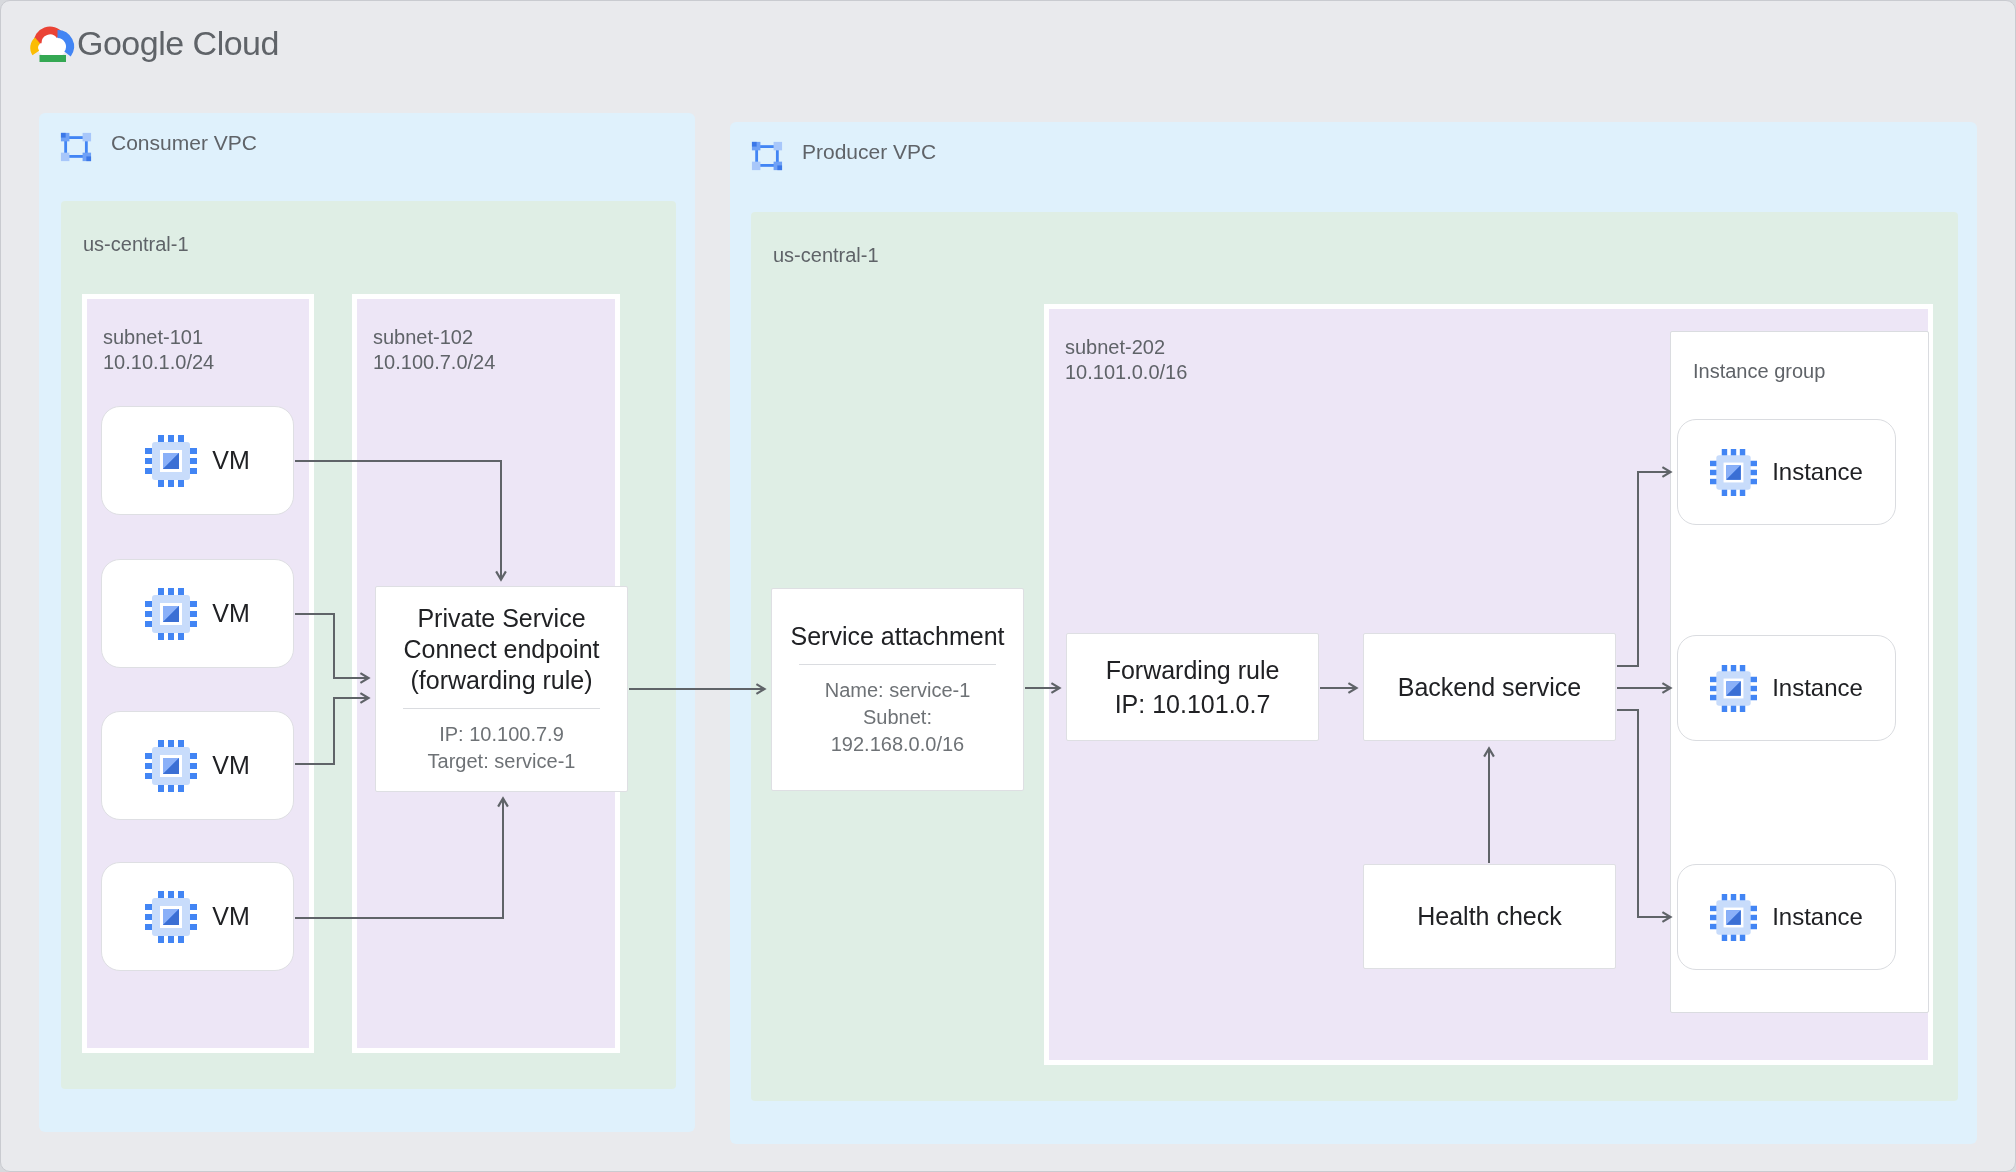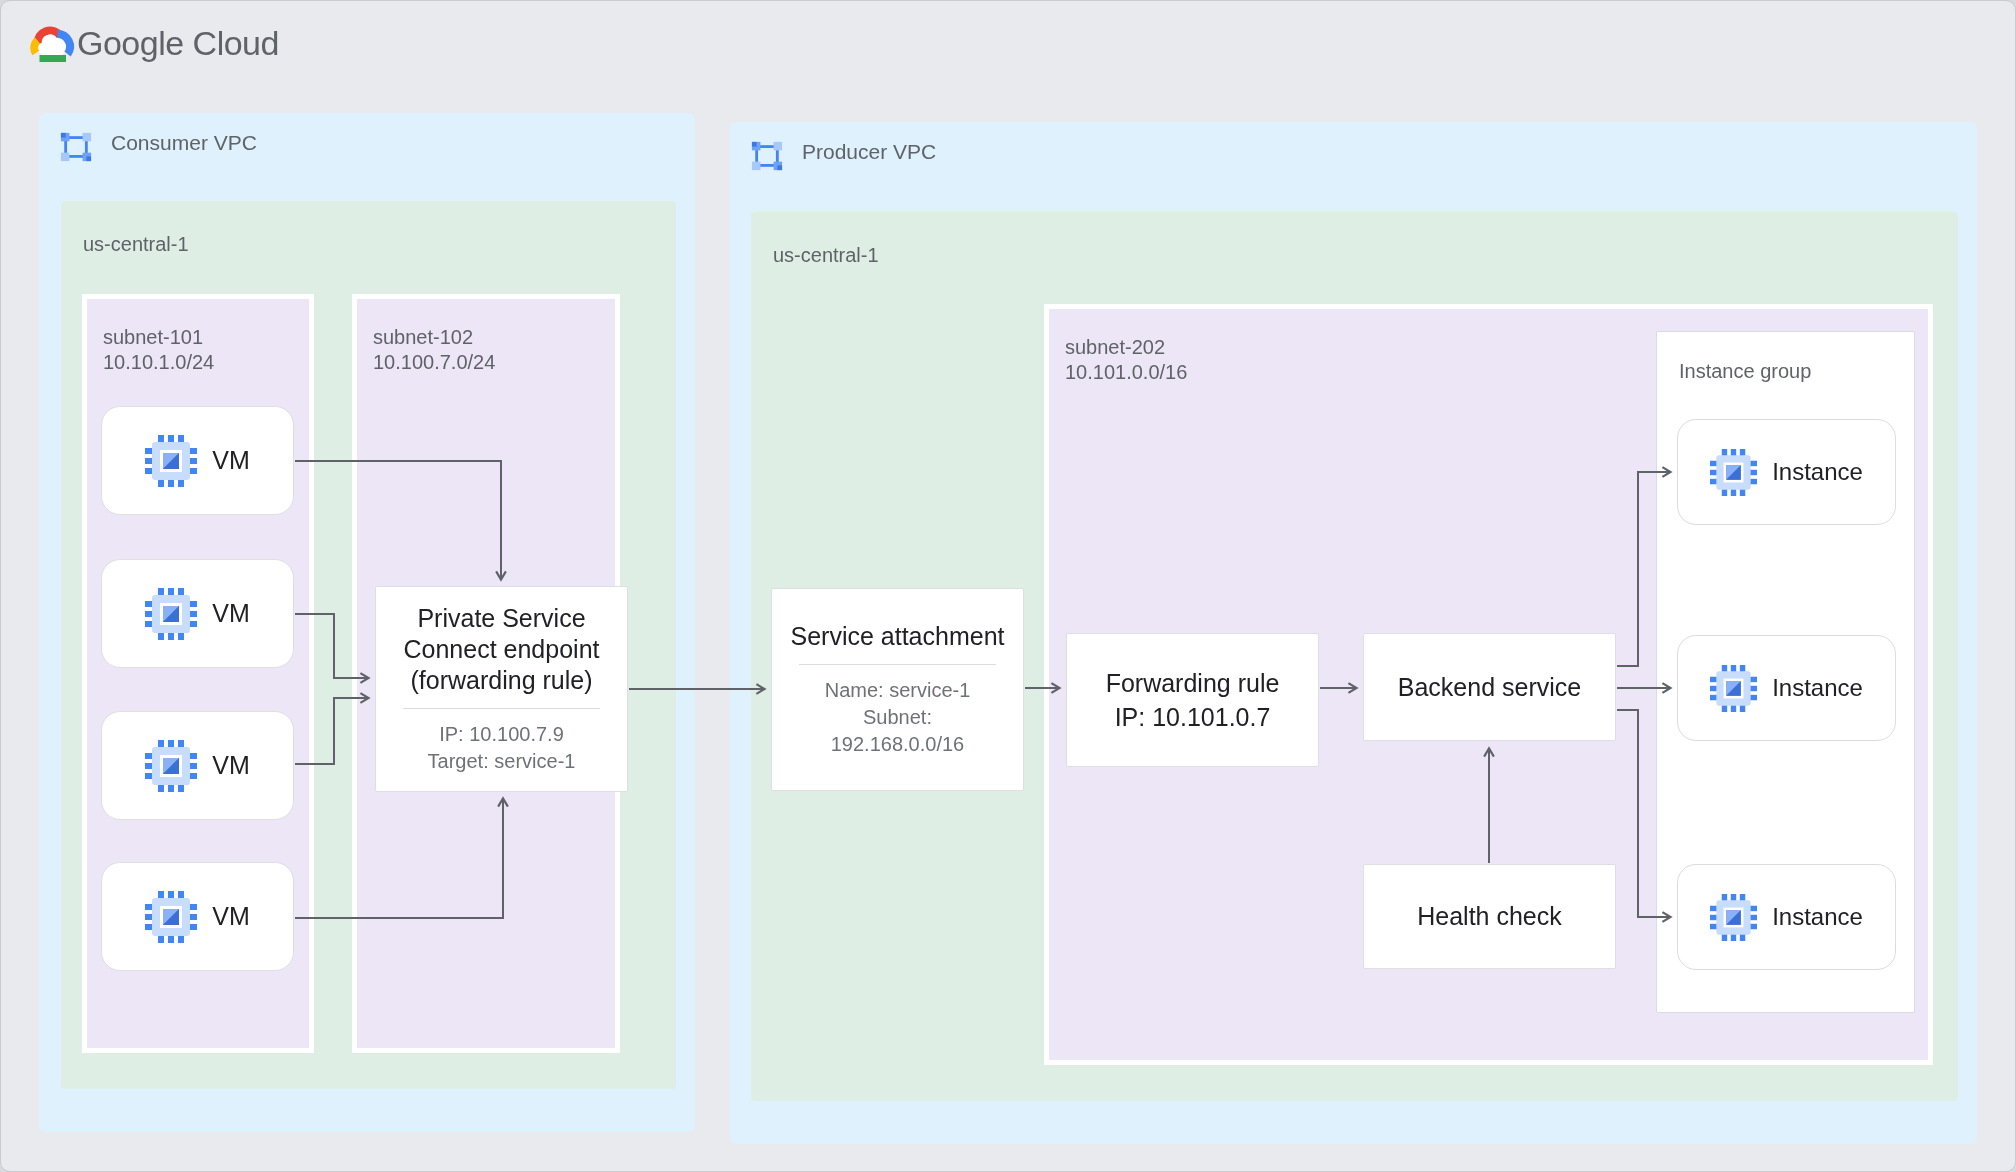--- a/index.html
+++ b/index.html
@@ -20,21 +20,21 @@
   
   .node{background:#FFFFFF;border:1px solid #DEDFE3;border-radius:2px;
         display:flex;align-items:center;justify-content:center;}
   .node-col{flex-direction:column;}
   .node-title{font-size:25px;color:#202124;text-align:center;line-height:31px;}
   .node-sub{font-size:20px;color:#6E7276;text-align:center;line-height:27px;}
   .divider{height:1px;background:#DADCE0;width:197px;margin:12px 0;}
   .vm-row{gap:15px;border-radius:19px;}
   .vm-text{font-size:25px;color:#202124;}
   .inst-text{font-size:24px;color:#202124;}
-  .group{background:#FFFFFF;border:1px solid #DADCE0;border-radius:2px;}
+  .group{background:#FFFFFF;border:1px solid #DADCE0;border-radius:2px;margin-left:14px;}
   .group-label{position:absolute;left:22px;top:28px;font-size:20px;color:#5F6368;}
   svg{display:block;}
   #wires{left:0;top:0;pointer-events:none;}
 </style>
 </head>
 <body>
 
 <div id="stage">
 
   <div class="abs logo">
@@ -237,21 +237,21 @@
   <div class="abs node node-col" style="left:770px;top:587px;width:253px;height:203px;">
     <div class="node-title">Service attachment</div>
     <div class="divider"></div>
     <div class="node-sub">
       <div>Name: service-1</div>
       <div>Subnet:</div>
       <div>192.168.0.0/16</div>
     </div>
   </div>
 
-  <div class="abs node node-col" style="left:1065px;top:632px;width:253px;height:134px;">
+  <div class="abs node node-col" style="left:1065px;top:632px;width:253px;height:108px;">
     <div class="node-title" style="line-height:34px;">
       <div>Forwarding rule</div>
       <div>IP: 10.101.0.7</div>
     </div>
   </div>
 
   <div class="abs node" style="left:1362px;top:632px;width:253px;height:108px;">
     <span class="node-title">Backend service</span>
   </div>
 

